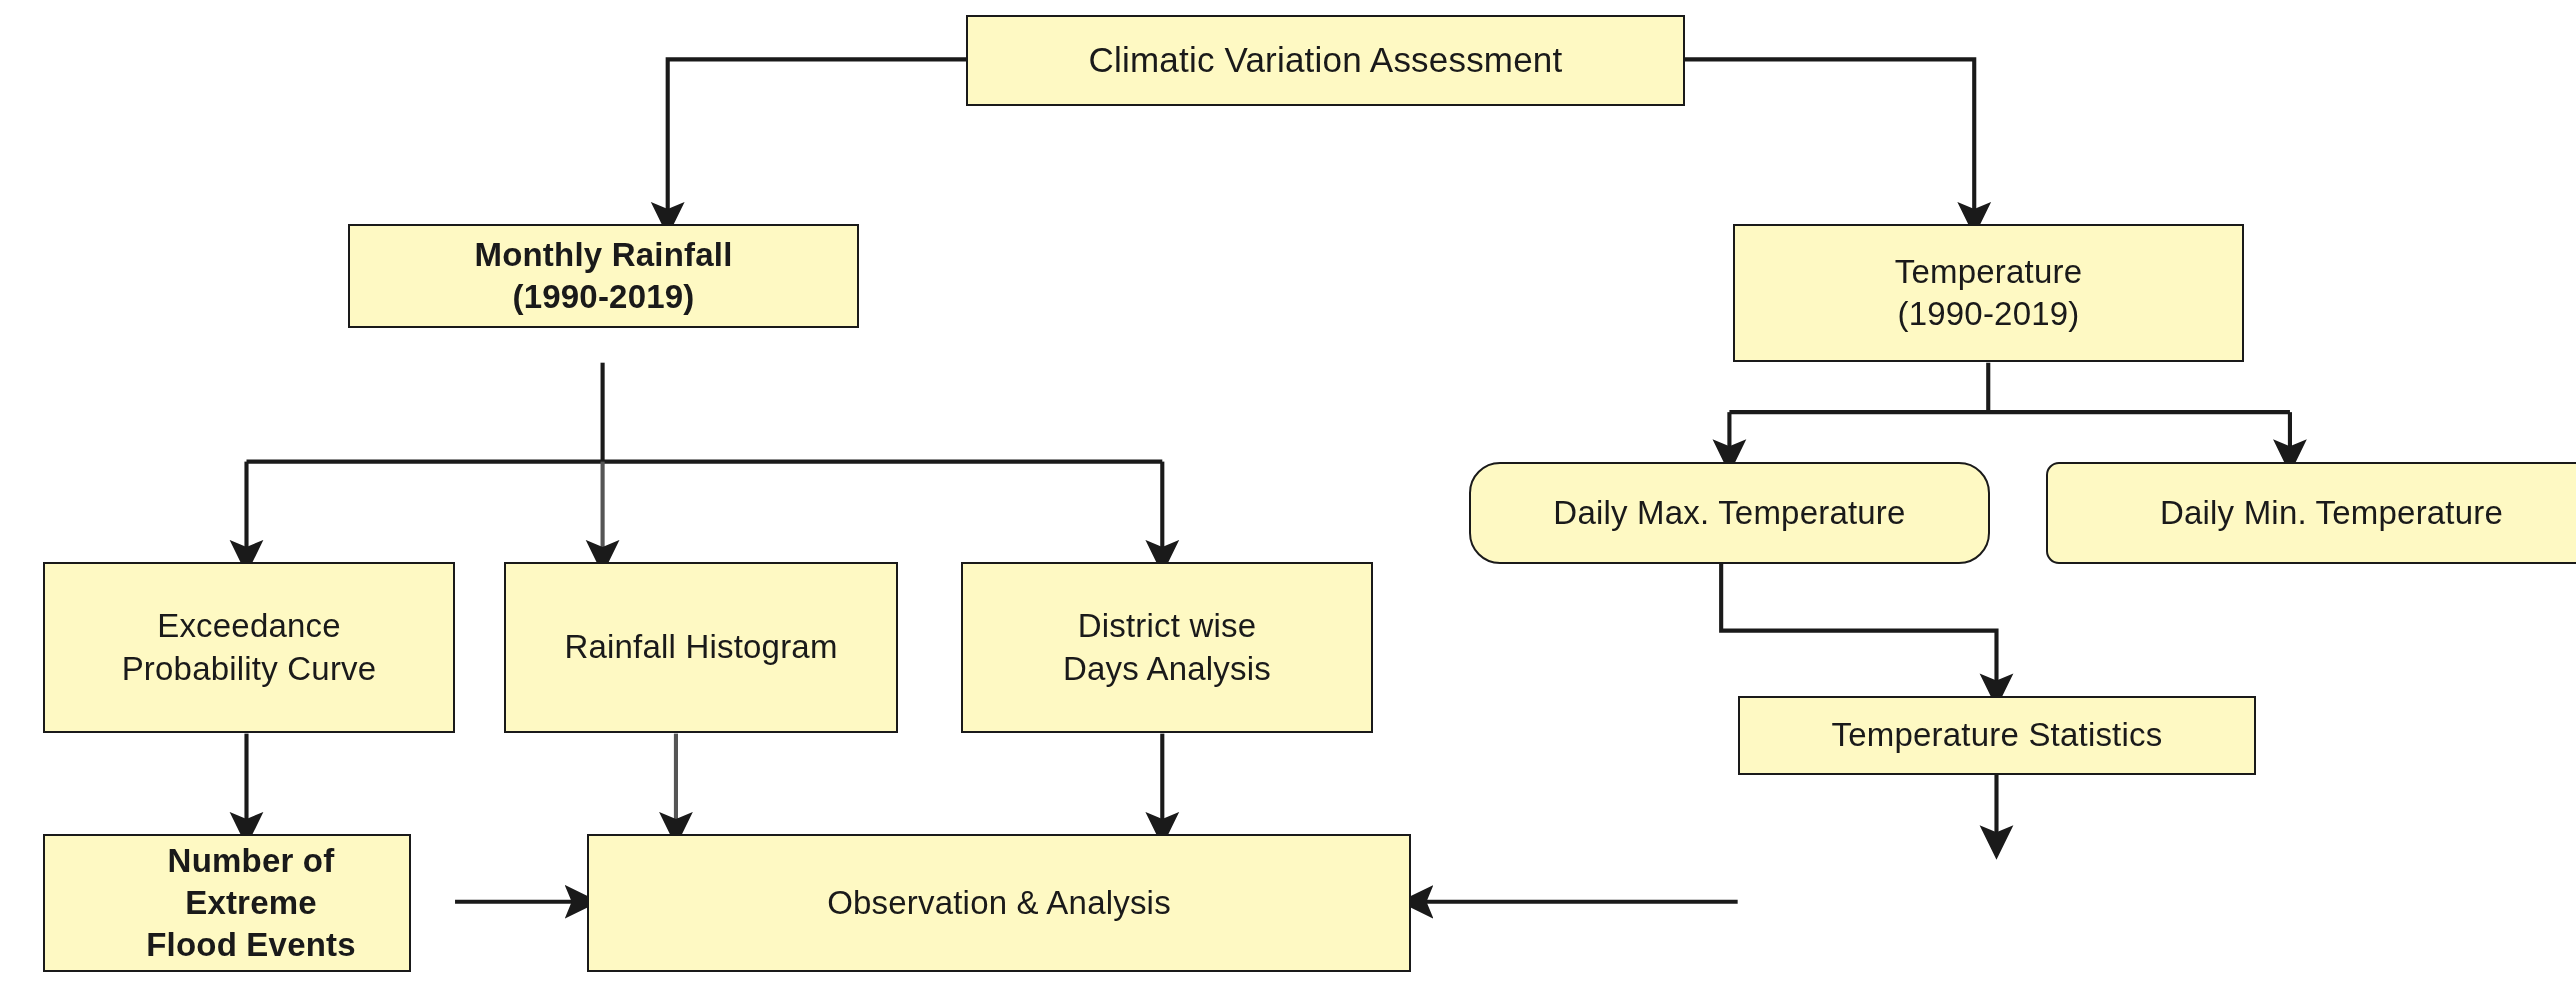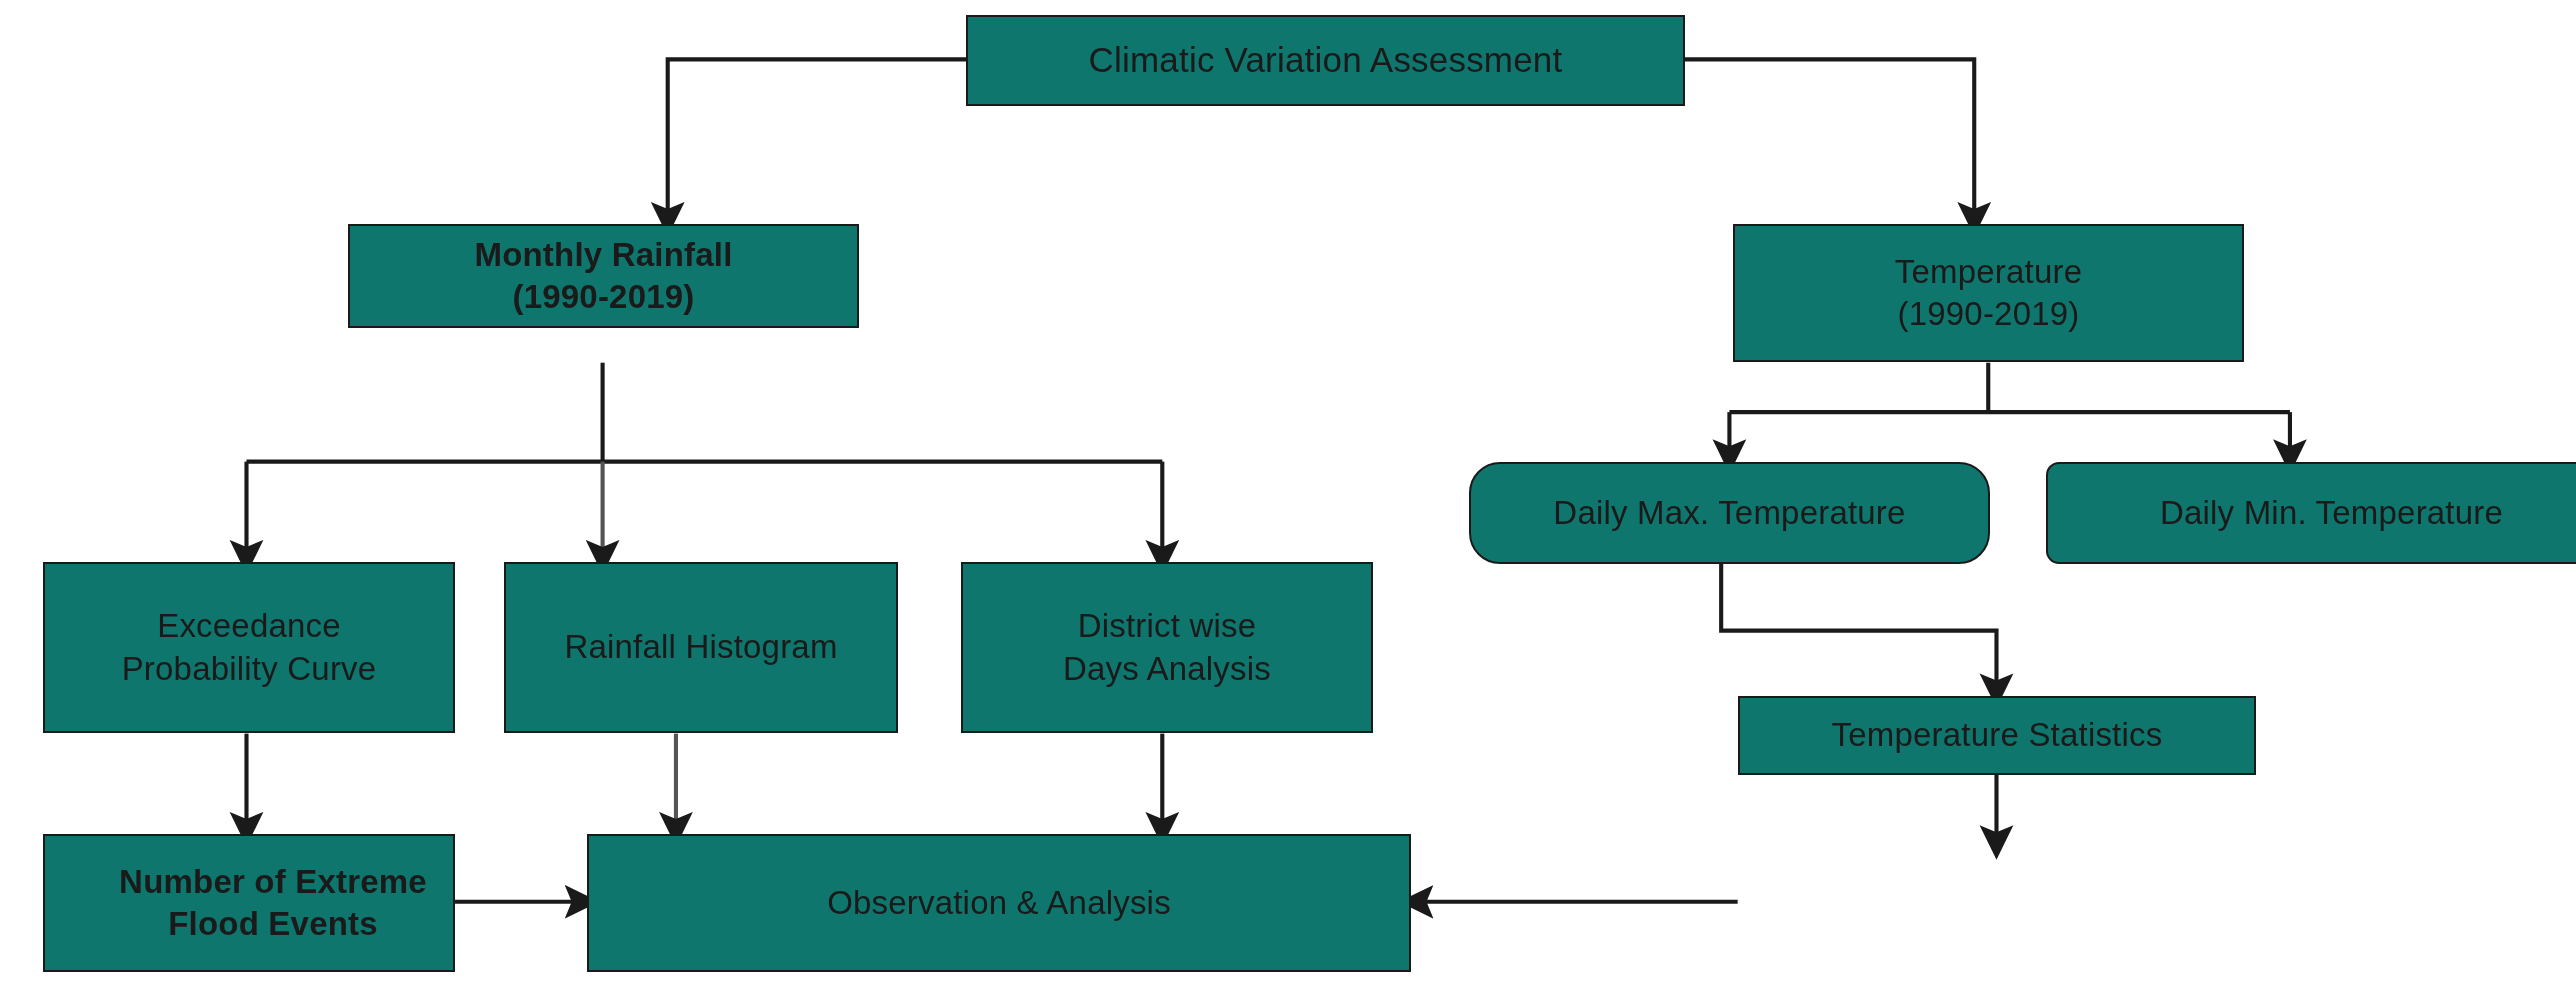--- a/index.html
+++ b/index.html
@@ -23,21 +23,21 @@
     left: 0;
     top: 0;
     width: 2576px;
     height: 1004px;
     pointer-events: none;
   }
   .node {
     position: absolute;
     box-sizing: border-box;
     border: 2.5px solid #1a1a1a;
-    background: #0f766e;
+    background: #fef9c3;
     display: flex;
     align-items: center;
     justify-content: center;
     text-align: center;
     color: #1a1a1a;
     line-height: 1.28;
     white-space: pre-line;
     font-size: 33px;
     letter-spacing: 0.2px;
     z-index: 2;
@@ -126,21 +126,21 @@
 
   <div class="node" style="left:961px; top:562px; width:412px; height:171px;">
     <span class="label">District wise
 Days Analysis</span>
   </div>
 
   <div class="node" style="left:1738px; top:696px; width:518px; height:79px;">
     <span class="label">Temperature Statistics</span>
   </div>
 
-  <div class="node bold" style="left:43px; top:834px; width:412px; height:138px;padding-left:48px;">
+  <div class="node bold" style="left:43px; top:834px; width:368px; height:138px;padding-left:48px;">
     <span class="label">Number of Extreme
 Flood Events</span>
   </div>
 
   <div class="node" style="left:587px; top:834px; width:824px; height:138px;">
     <span class="label">Observation &amp; Analysis</span>
   </div>
 
 
 </div>

